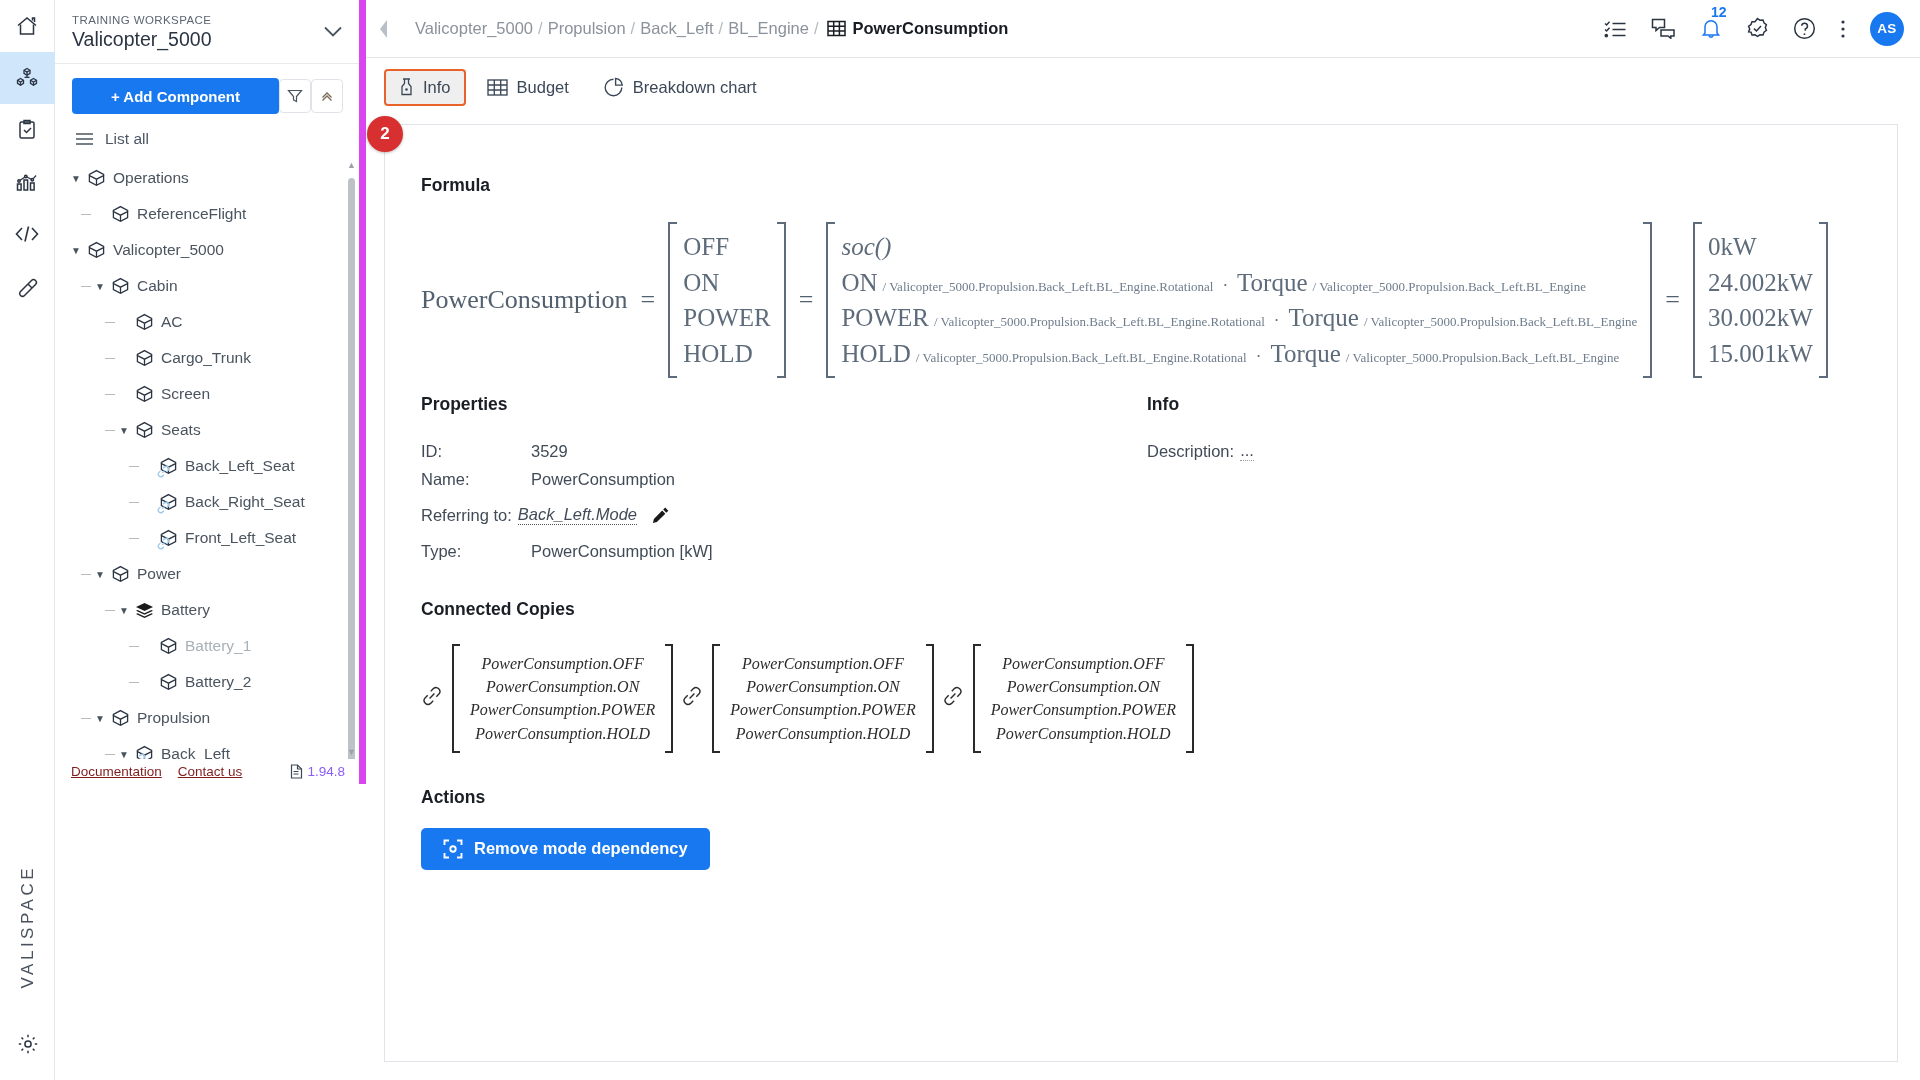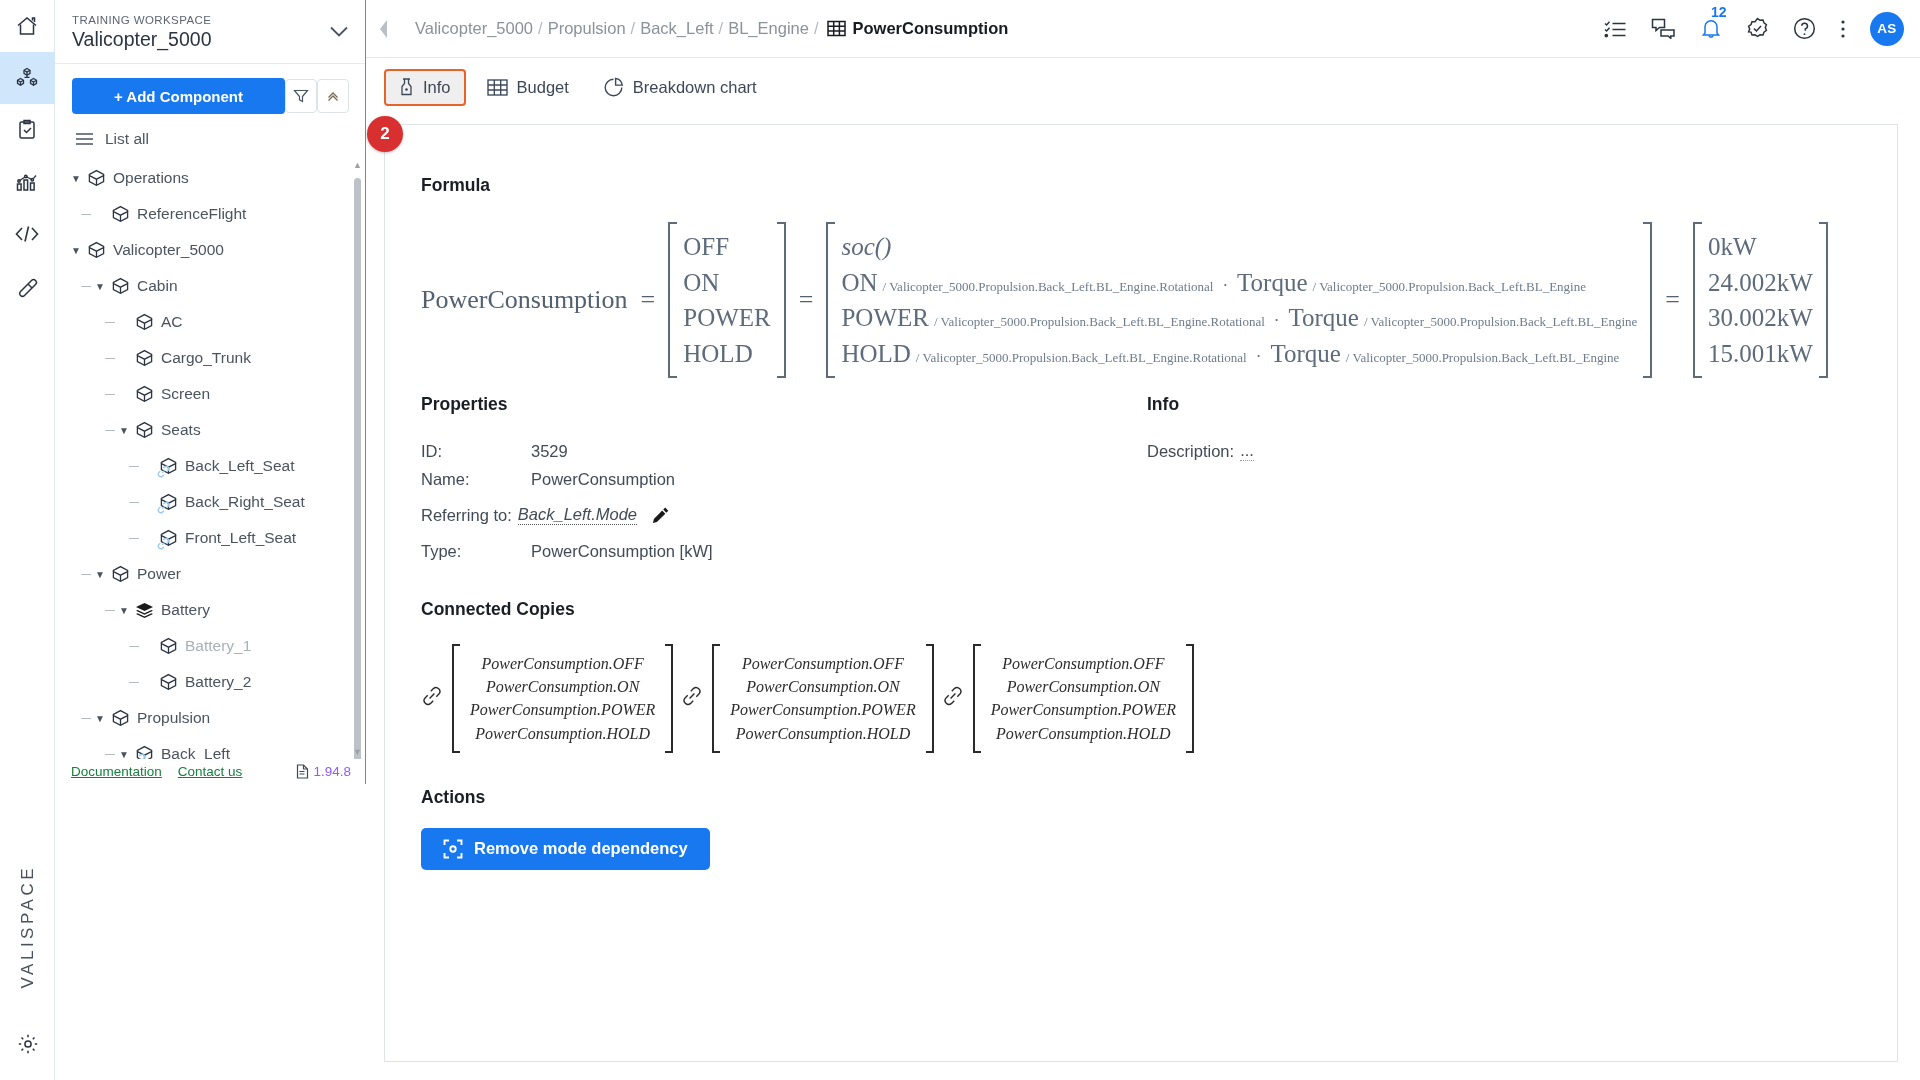--- a/index.html
+++ b/index.html
@@ -32,21 +32,21 @@
   .rail-logo span {
     writing-mode: vertical-rl; transform: rotate(180deg);
     font-size: 17px; letter-spacing: 3.5px; color: #49525e;
     font-family: "Liberation Sans", sans-serif; font-weight: 400;
   }
   .rail-gear { position: absolute; bottom: 24px; left: 0; width: 55px; display:flex; justify-content:center; }
 
   
   .sidebar {
     width: 311px; flex: 0 0 311px; height: 784px; background: #fff;
-    border-right: 1px solid #d946ef; position: relative; display: flex; flex-direction: column;
+    border-right: 7px solid #d946ef; position: relative; display: flex; flex-direction: column;
   }
   .ws-head {
     padding: 14px 16px 12px 17px; border-bottom: 1px solid #e8eaed;
     display: flex; align-items: flex-start; justify-content: space-between;
     height: 68px;
   }
   .ws-label { font-size: 11.5px; letter-spacing: .4px; color: #5b6673; font-weight: 400; text-transform: uppercase;}
   .ws-name { font-size: 19.5px; color: #2b3442; margin-top: 2px; font-weight: 400; }
   .ws-chevron { padding-top: 10px; cursor: pointer; }
 
@@ -83,21 +83,21 @@
   .scrollbar {
     position: absolute; right: 4px; top: 22px; width: 7px; height: 610px;
     background: #bcc2c8; border-radius: 4px;
   }
   .scroll-arrow { position:absolute; right: 3px; font-size: 9px; color: #9aa1a8; }
 
   .sb-foot {
     height: 34px; display: flex; align-items: center; gap: 16px;
     padding: 0 14px 0 16px; font-size: 13.5px; border-top: 0;
   }
-  .sb-foot a { color: #15803d; text-decoration: underline; cursor: pointer; }
+  .sb-foot a { color: #7f1d1d; text-decoration: underline; cursor: pointer; }
   .sb-foot .ver { margin-left: auto; display: flex; align-items: center; gap: 4px; color: #8b5cf6; }
 
   
   .main { flex: 1 1 auto; height: 1080px; display: flex; flex-direction: column; background: #fff; }
   .topbar {
     height: 58px; flex: 0 0 58px; display: flex; align-items: center;
     border-bottom: 1px solid #e4e7ea; padding-right: 16px;
   }
   .collapse-h { width: 36px; height: 58px; display: flex; align-items: center; justify-content: center; cursor: pointer;}
   .crumbs { display: flex; align-items: center; font-size: 16.5px; color: #8a929b; gap: 0; padding-left: 10px; }

